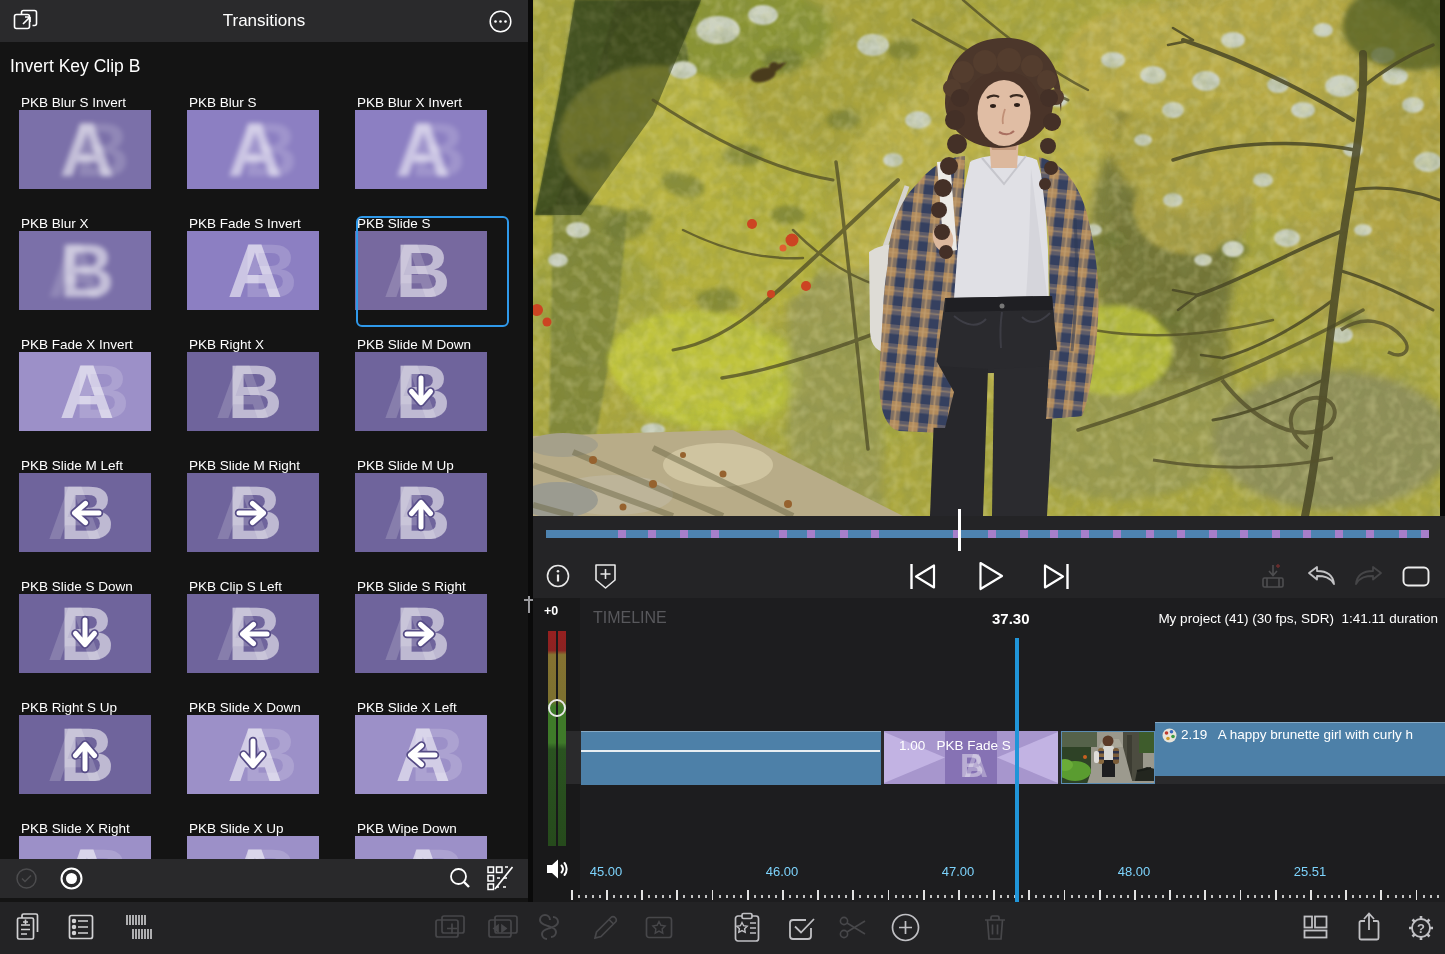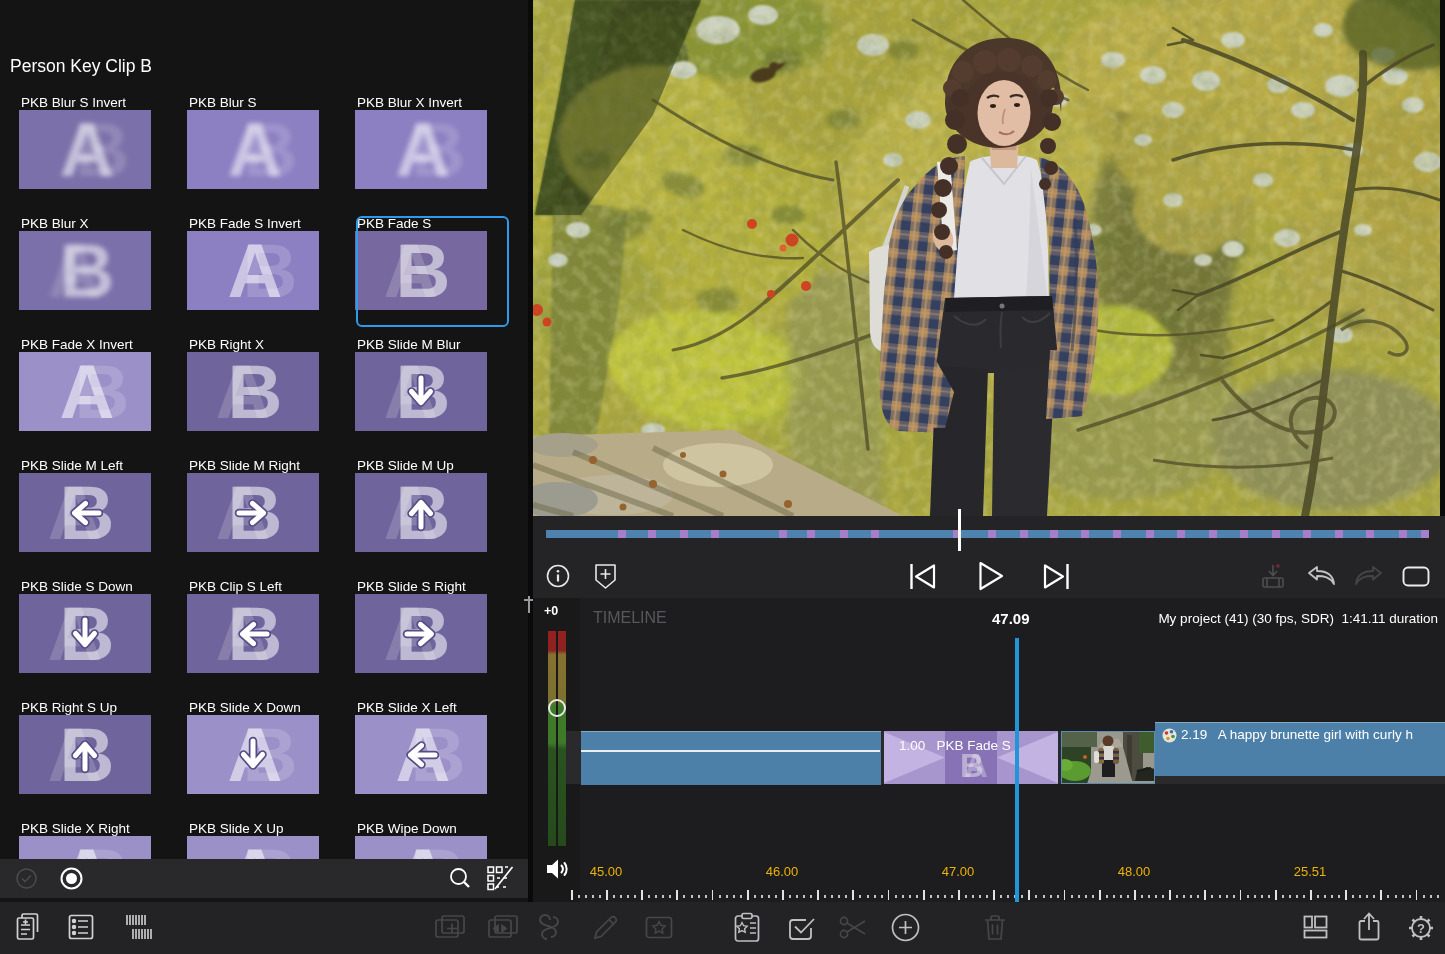--- a/index.html
+++ b/index.html
@@ -27,27 +27,41 @@
 
 #vidwrap{position:absolute;left:533px;top:0;width:907px;height:516px;overflow:hidden;background:#8a8a2e;}
 #ctrlbar{position:absolute;left:533px;top:516px;width:912px;height:82px;background:#242426;}
 #scrub{position:absolute;left:13px;top:14px;width:883px;height:8px;background:#4e83b0;}
 #tl{position:absolute;left:533px;top:598px;width:912px;height:306px;background:#1d1d1f;}
 #tlmeter{position:absolute;left:0;top:0;width:47px;height:306px;background:#19191a;}
 .tltext{color:#58585c;font-size:16px;}
 #trackrow{position:absolute;left:33px;top:133px;width:879px;height:53px;background:#2a2a2c;}
 .clip{position:absolute;top:0;height:53px;}
 #ruler{position:absolute;left:33px;top:260px;width:879px;height:46px;}
-.rlab{position:absolute;top:6px;color:#eab308;font-size:13px;transform:translateX(-50%);}
+.rlab{position:absolute;top:6px;color:#7dd3fc;font-size:13px;transform:translateX(-50%);}
 </style></head>
 <body>
 <div id="stage">
 
 <div id="lpanel">
-  <div id="lhead">Person Key Clip B</div>
+  <div id="ltop">
+        <div id="ltitle">Transitions</div>
+    <svg class="abs" style="left:13px;top:9px" width="26" height="24" viewBox="0 0 26 24">
+      <rect x="1.5" y="5.5" width="15" height="14" rx="2" fill="none" stroke="#fff" stroke-width="1.6"></rect>
+      <path d="M8.5 5.5 v-2 a2 2 0 0 1 2-2 h11 a2 2 0 0 1 2 2 v11 a2 2 0 0 1-2 2 h-2" fill="none" stroke="#fff" stroke-width="1.6"></path>
+      <path d="M10 15 L17 8 M17 8 h-5 M17 8 v5" stroke="#fff" stroke-width="1.7" fill="none"></path>
+    </svg>
+    <svg class="abs" style="left:489px;top:10px" width="23" height="23" viewBox="0 0 23 23">
+      <circle cx="11.5" cy="11.5" r="10.3" fill="none" stroke="#fff" stroke-width="1.5"></circle>
+      <circle cx="6.5" cy="11.5" r="1.3" fill="#fff"></circle>
+          <circle cx="11.5" cy="11.5" r="1.3" fill="#fff"></circle>
+          <circle cx="16.5" cy="11.5" r="1.3" fill="#fff"></circle>
+    </svg>
+  </div>
+  <div id="lhead">Invert Key Clip B</div>
   <div id="tiles" style="position:absolute;left:0;top:0;width:528px;height:859px;overflow:hidden">
         <div class="cell blur3" style="left:19px;top:95px">
           <div class="lbl">PKB Blur S Invert</div>
           <div class="tile" style="background:#7b70a9">
             <div class="Lf fR">B</div>
             <div class="Lm">A</div>
           </div>
         </div>
         <div class="cell blur3" style="left:187px;top:95px">
           <div class="lbl">PKB Blur S</div>
@@ -71,42 +85,42 @@
           </div>
         </div>
         <div class="cell" style="left:187px;top:216px">
           <div class="lbl">PKB Fade S Invert</div>
           <div class="tile" style="background:#8c7fc2">
             <div class="Lf fR">B</div>
             <div class="Lm">A</div>
           </div>
         </div>
         <div class="cell" style="left:355px;top:216px">
-          <div class="lbl">PKB Fade S</div>
+          <div class="lbl">PKB Slide S</div>
           <div class="tile" style="background:#77699f">
             <div class="Lf fL">A</div>
             <div class="Lm">B</div>
           </div>
         </div>
         <div class="cell" style="left:19px;top:337px">
           <div class="lbl">PKB Fade X Invert</div>
           <div class="tile" style="background:#9c90c8">
             <div class="Lf fR">B</div>
             <div class="Lm">A</div>
           </div>
         </div>
         <div class="cell" style="left:187px;top:337px">
           <div class="lbl">PKB Right X</div>
           <div class="tile" style="background:#6f649c">
             <div class="Lf fL">A</div>
             <div class="Lm">B</div>
           </div>
         </div>
         <div class="cell" style="left:355px;top:337px">
-          <div class="lbl">PKB Slide M Blur</div>
+          <div class="lbl">PKB Slide M Down</div>
           <div class="tile" style="background:#6f649c">
             <div class="Lf fL">A</div>
             <div class="Lm">B</div>
             <svg class="arr" width="40" height="40" viewBox="0 0 40 40" style="transform:rotate(0deg)">
               <path d="M20 6 V29 M10.5 19.5 L20 30.5 L29.5 19.5" stroke="#564c86" stroke-width="8.5" fill="none" stroke-linecap="round" stroke-linejoin="round"></path>
               <path d="M20 6 V29 M10.5 19.5 L20 30.5 L29.5 19.5" stroke="#fff" stroke-width="5" fill="none" stroke-linecap="round" stroke-linejoin="round"></path>
             </svg>
           </div>
         </div>
         <div class="cell" style="left:19px;top:458px">
@@ -619,21 +633,21 @@
     <div class="abs" style="left:25px;top:33px;width:8px;height:215px;background:linear-gradient(#962020 0,#8b2322 9%,#857231 11%,#7d7130 32%,#3f7a28 35%,#3f7a2a 52%,#2a5320 55%,#264a1c 100%)"></div>
     <svg class="abs" style="left:14px;top:100px" width="20" height="20" viewBox="0 0 20 20">
       <circle cx="10" cy="10" r="8" fill="none" stroke="#e8e8e8" stroke-width="2"></circle>
         </svg>
     <svg class="abs" style="left:11px;top:258px" width="26" height="26" viewBox="0 0 26 26">
       <path d="M3 9 h5 l6-5.5 v19 L8 17 H3 Z" fill="#fff"></path>
       <path d="M17.5 9.5 a5.5 5.5 0 0 1 0 7 M20.5 7 a9.5 9.5 0 0 1 0 12" stroke="#fff" stroke-width="2" fill="none" stroke-linecap="round"></path>
     </svg>
   </div>
   <div class="abs tltext" style="left:60px;top:11px">TIMELINE</div>
-  <div class="abs" style="left:459px;top:12px;color:#fff;font-size:15px;font-weight:bold">47.09</div>
+  <div class="abs" style="left:459px;top:12px;color:#fff;font-size:15px;font-weight:bold">37.30</div>
   <div class="abs" style="right:7px;top:13px;color:#fff;font-size:13.5px">My project (41) (30 fps, SDR)&nbsp; 1:41.11 duration</div>
   <div id="trackrow"></div>
 
   <div class="clip" style="left:48px;top:133px;width:300px;background:#4d80a8;border-top:1px solid #86a9c4">
     <div class="abs" style="left:0;top:18px;width:299px;height:1.5px;background:#e8eef2"></div>
   </div>
 
   <svg class="clip abs" style="left:351px;top:133px" width="174" height="53" viewBox="0 0 174 53">
     <rect width="174" height="53" fill="#a796cd"></rect>
     <polygon points="0,1 0,52 61,26.5" fill="#c2b3e3"></polygon>

